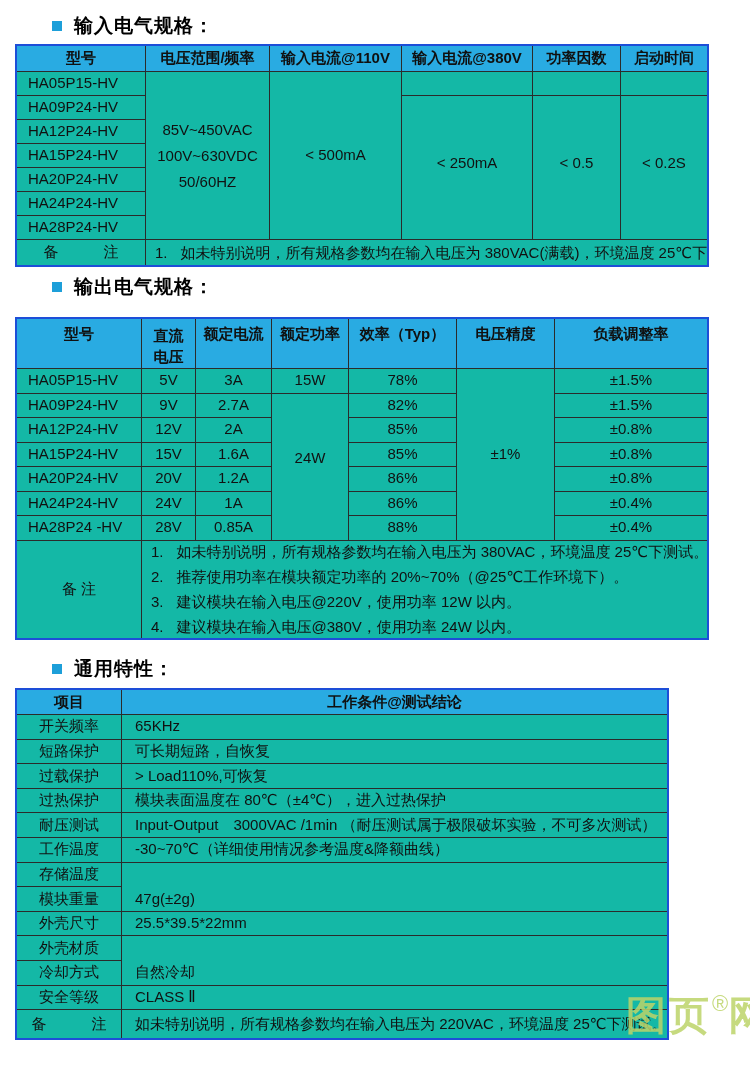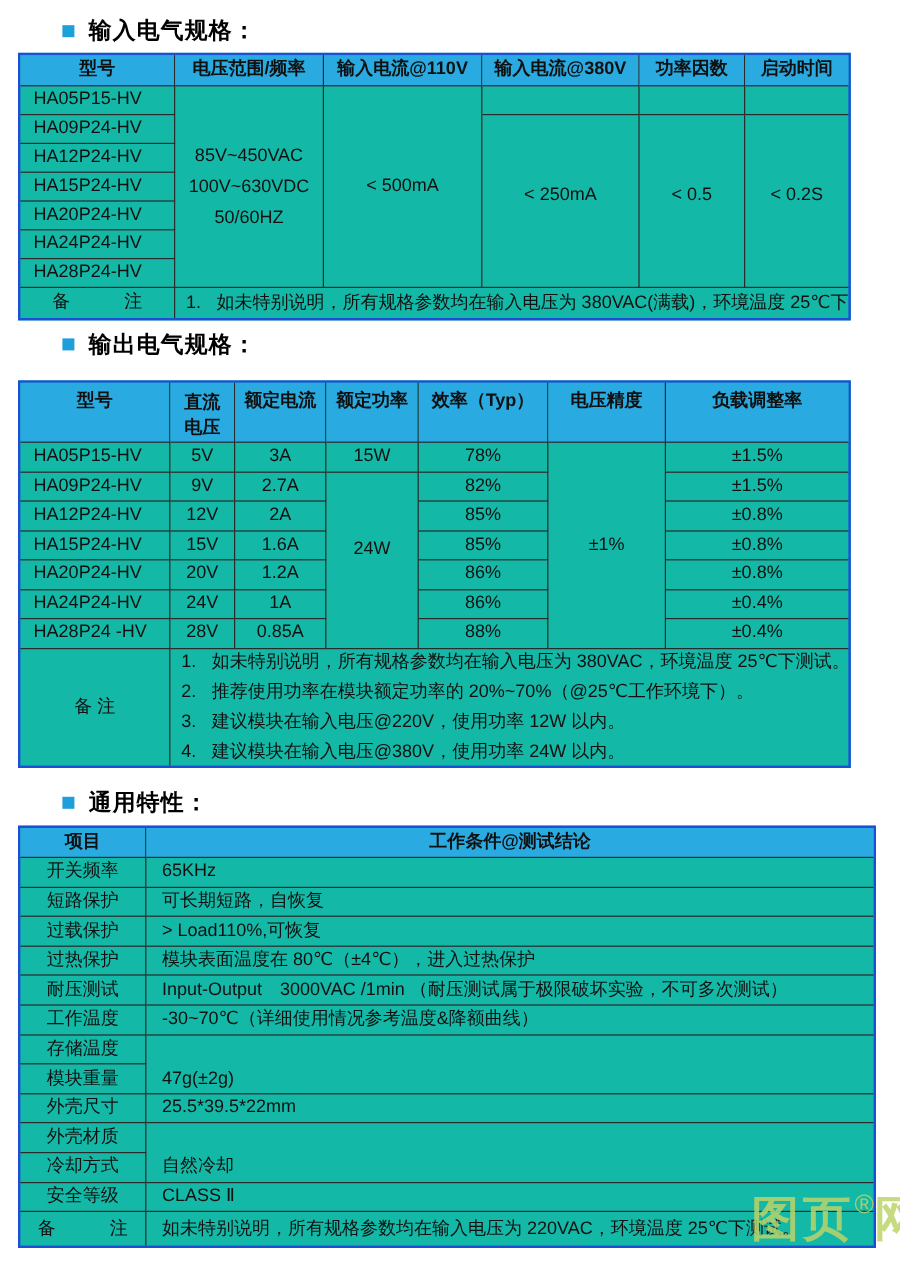--- a/index.html
+++ b/index.html
@@ -26,21 +26,21 @@
   .liftA { padding-bottom:8px; }  
   .liftB { padding-bottom:16px; }
 
   
   .t1 { left:15px; top:44px;  width:694px; height:223px;
         grid-template-columns:129px 124px 132px 131px 88px 1fr;
         grid-template-rows:26px repeat(7,24px) 1fr; }
   .t2 { left:15px; top:317px; width:694px; height:323px;
         grid-template-columns:125px 54px 76px 77px 108px 98px 1fr;
         grid-template-rows:50px repeat(7,24.5px) 1fr; }
-  .t3 { left:15px; top:688px; width:715px; height:352px;
+  .t3 { left:15px; top:688px; width:654px; height:352px;
         grid-template-columns:105px 1fr;
         grid-template-rows:25px repeat(12,24.6px) 1fr; }
 
   .vrange div { line-height:26px; text-align:center; }
 
   .notecell { justify-content:flex-start; padding-left:9px; }
   .nline { display:flex; align-items:baseline; gap:13px; line-height:25px; white-space:nowrap; }
   .t2notes { flex-direction:column; align-items:flex-start; justify-content:center; padding-left:9px; }
 
   

